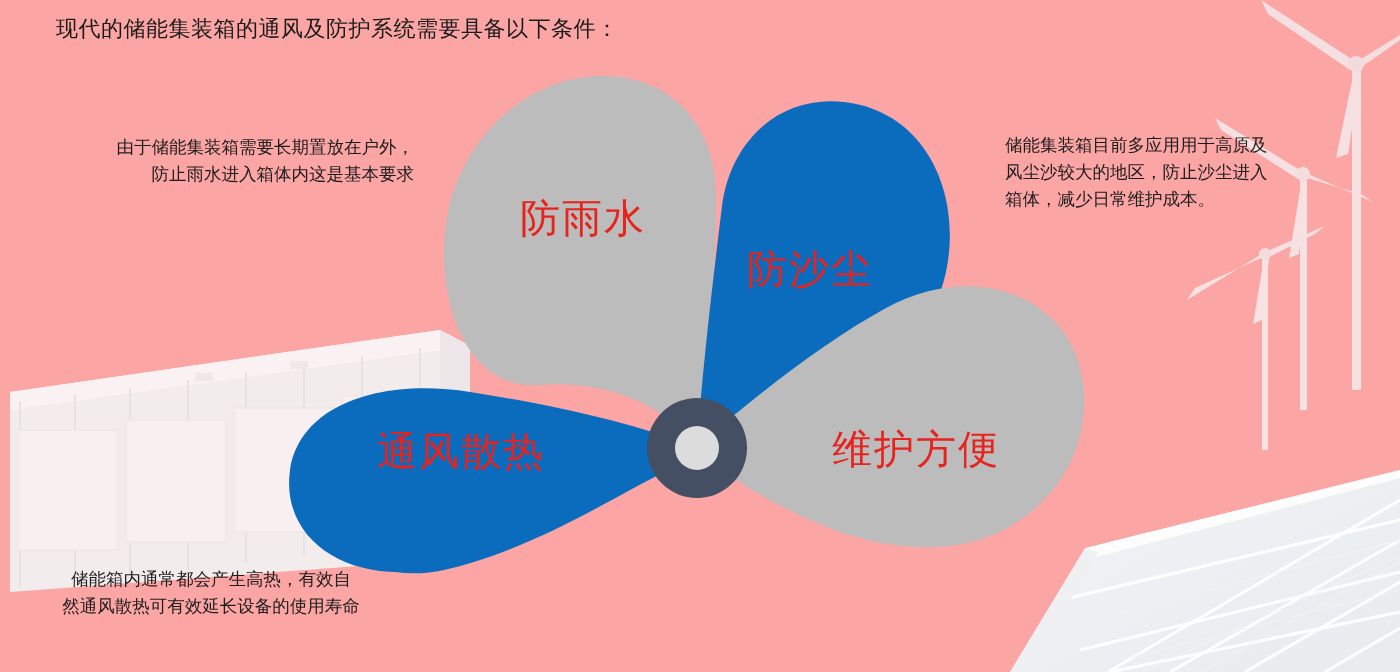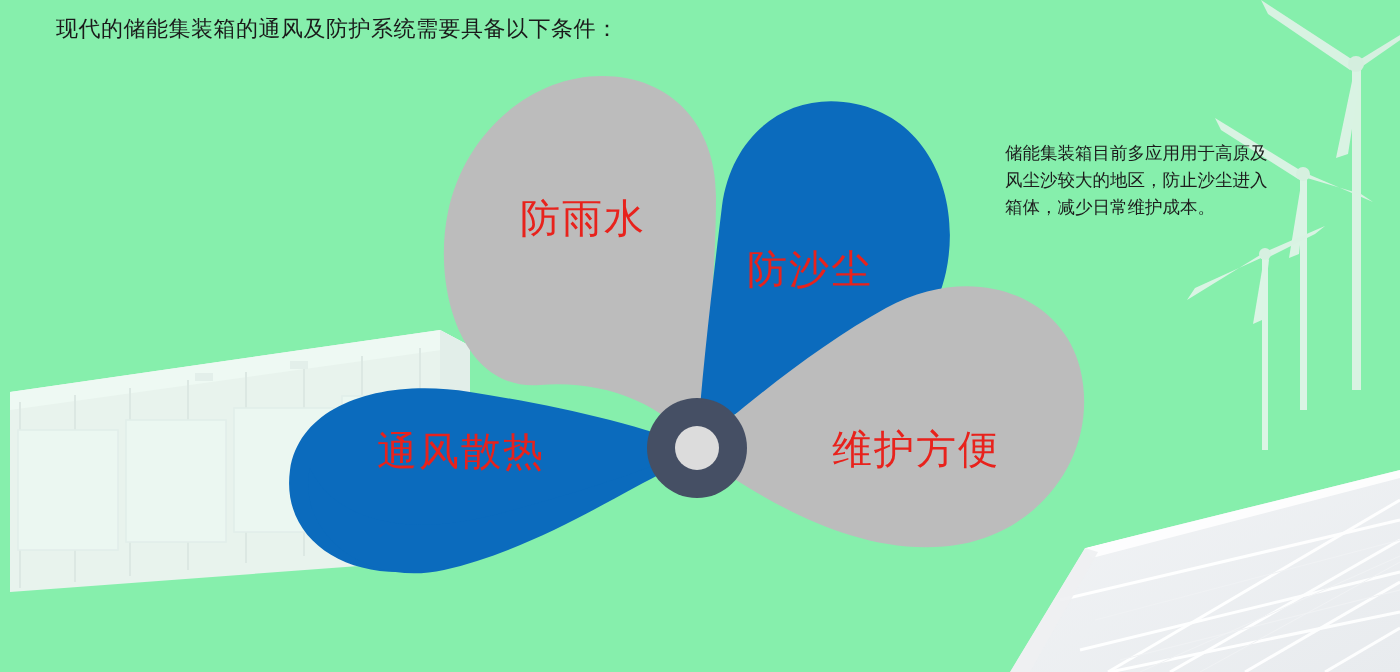--- a/index.html
+++ b/index.html
@@ -13,21 +13,21 @@
     position: relative;
     overflow: hidden;
     font-family: "Liberation Sans", "DejaVu Sans", sans-serif;
   }
 
   #stage {
     position: absolute;
     left: 0; top: 0;
     width: 1400px;
     height: 672px;
-    background: #86efac;
+    background: #fca5a5;
   }
 
   
   .bg-layer {
     position: absolute;
     left: 0; top: 0;
     width: 1400px;
     height: 672px;
     pointer-events: none;
   }
@@ -53,21 +53,21 @@
     white-space: pre-line;
   }
   .note-tl {
     left: 42px;
     top: 134px;
     width: 372px;
     text-align: right;
   }
   .note-tr {
     left: 1005px;
-    top: 140px;
+    top: 132px;
     width: 330px;
     text-align: left;
   }
   .note-bl {
     left: 22px;
     top: 566px;
     width: 378px;
     text-align: center;
   }
   .note-br {
@@ -230,20 +230,24 @@
                C 718,469 706,458 697,448 Z"></path>
       <text class="petal-label" x="916" y="463" text-anchor="middle">维护方便</text>
     </g>
 
     <g>
       <circle cx="697" cy="448" r="50" fill="#454f64"></circle>
       <circle cx="697" cy="448" r="22" fill="#dcdcdc"></circle>
     </g>
   </svg>
 
+  <div class="note note-tl">由于储能集装箱需要长期置放在户外，
+防止雨水进入箱体内这是基本要求</div>
 
   <div class="note note-tr">储能集装箱目前多应用用于高原及
 风尘沙较大的地区，防止沙尘进入
 箱体，减少日常维护成本。</div>
 
+  <div class="note note-bl">储能箱内通常都会产生高热，有效自
+然通风散热可有效延长设备的使用寿命</div>
 
 
 </div>
 
 </body></html>

